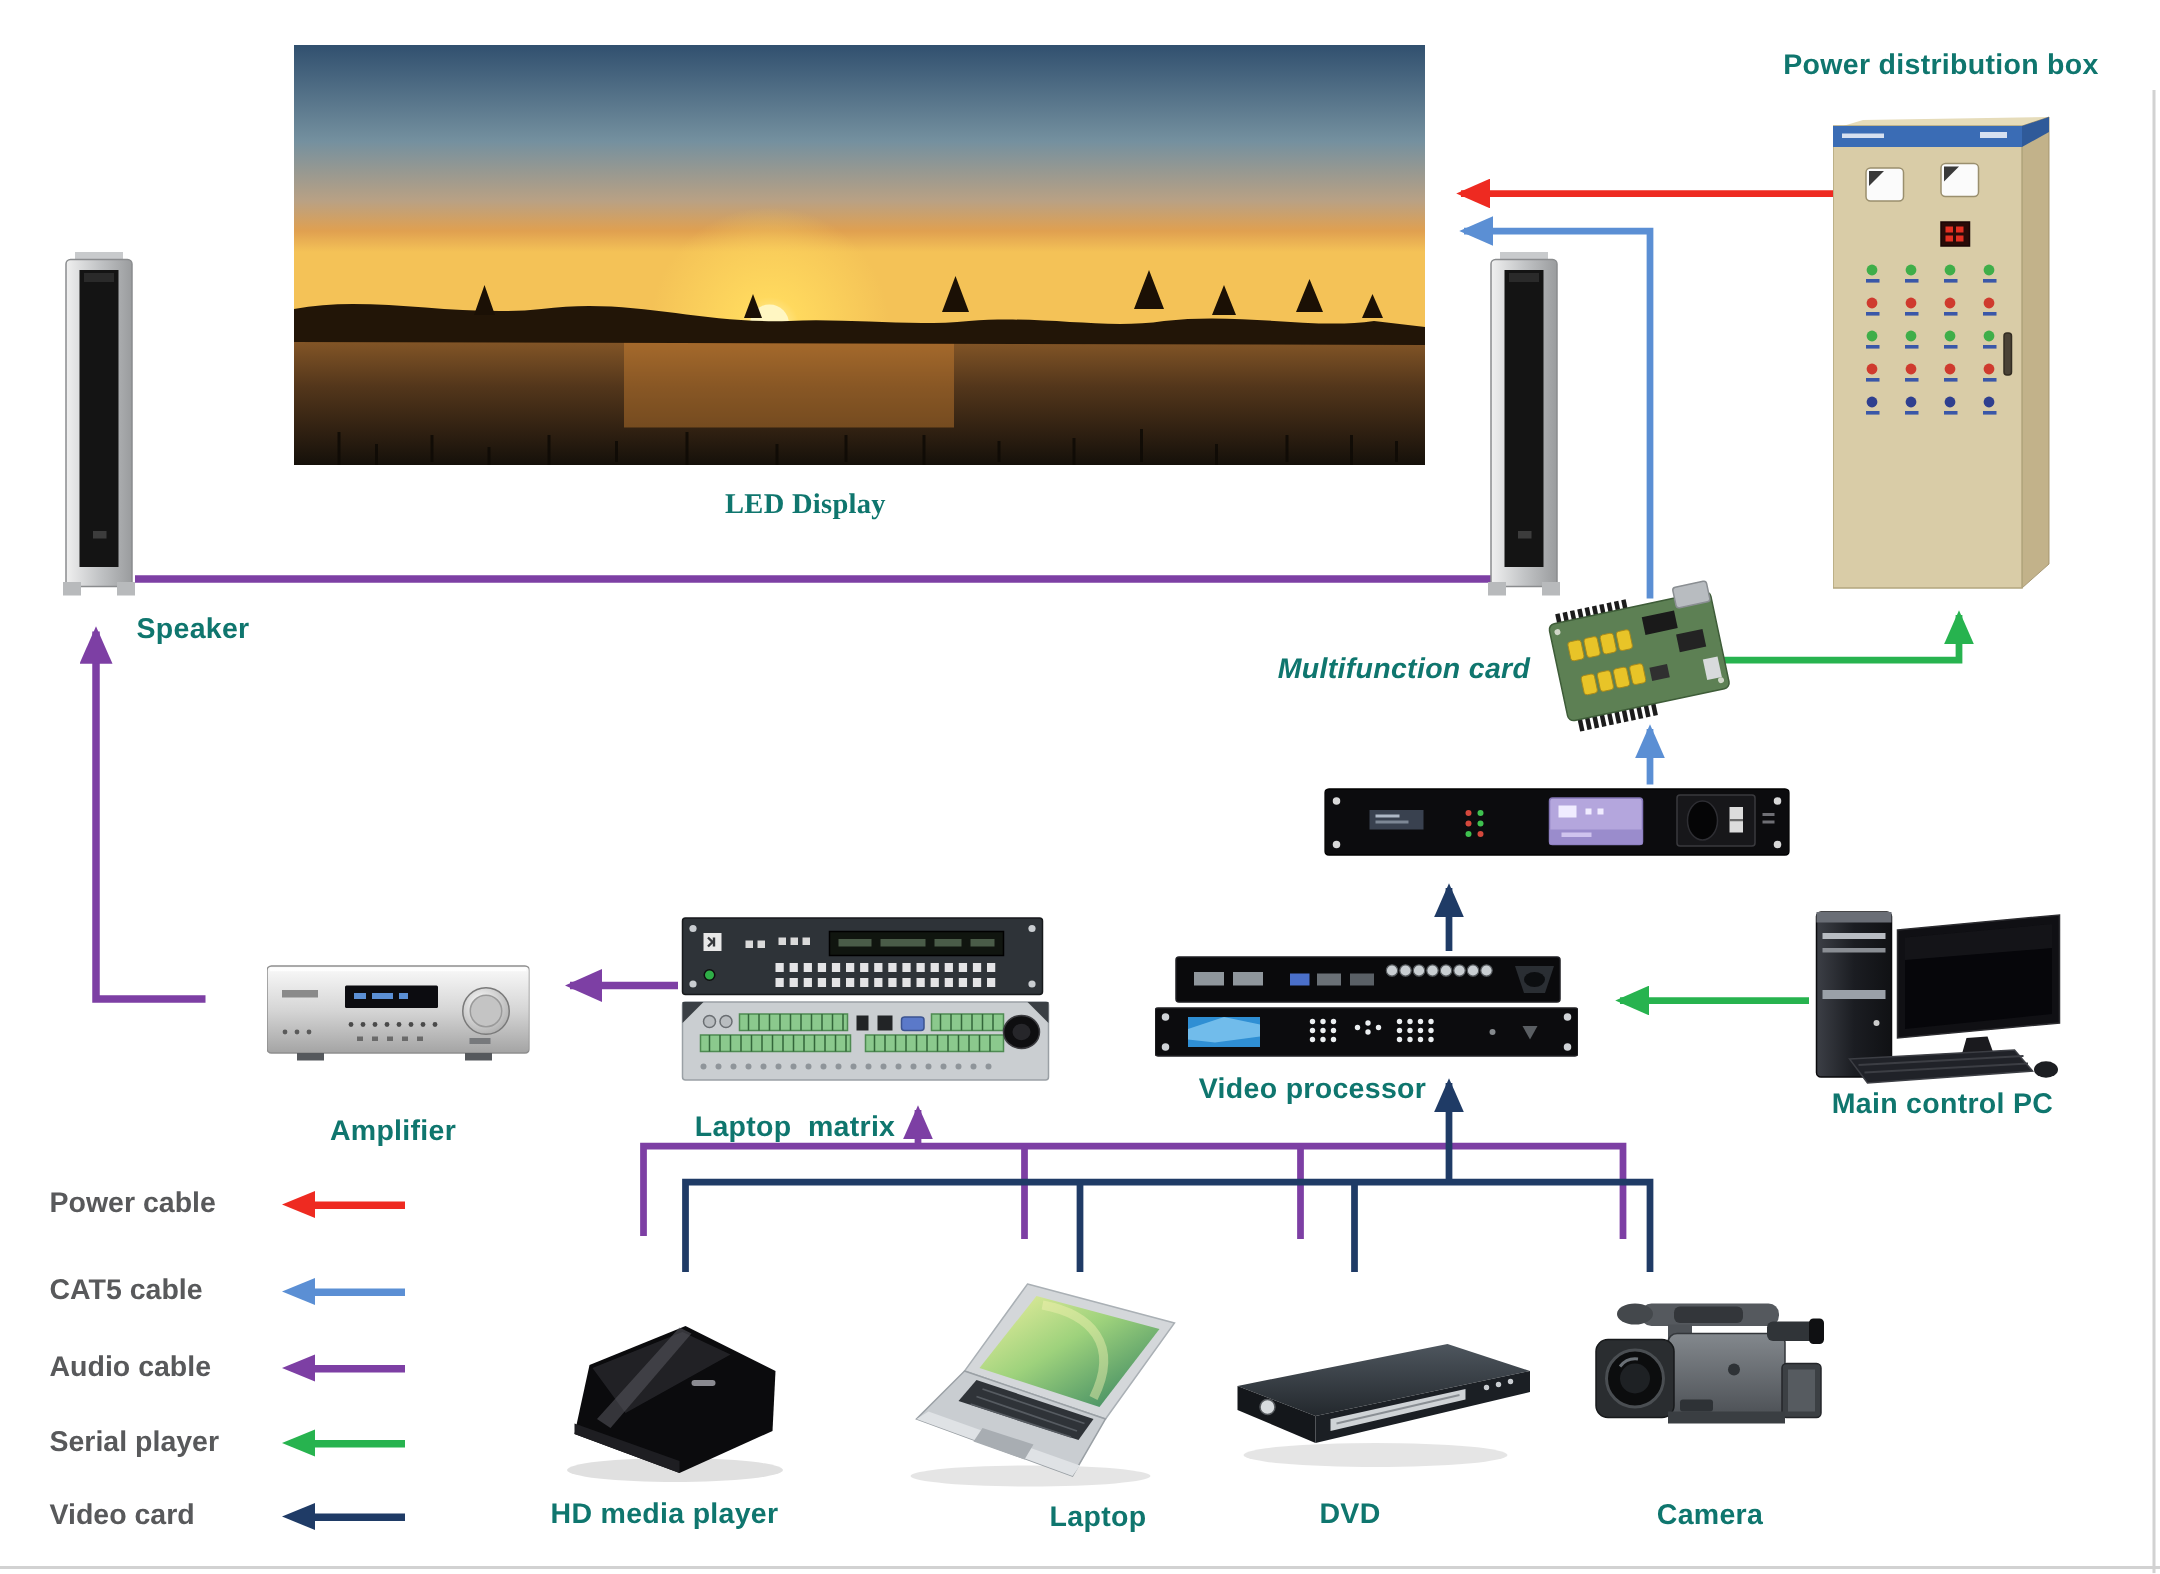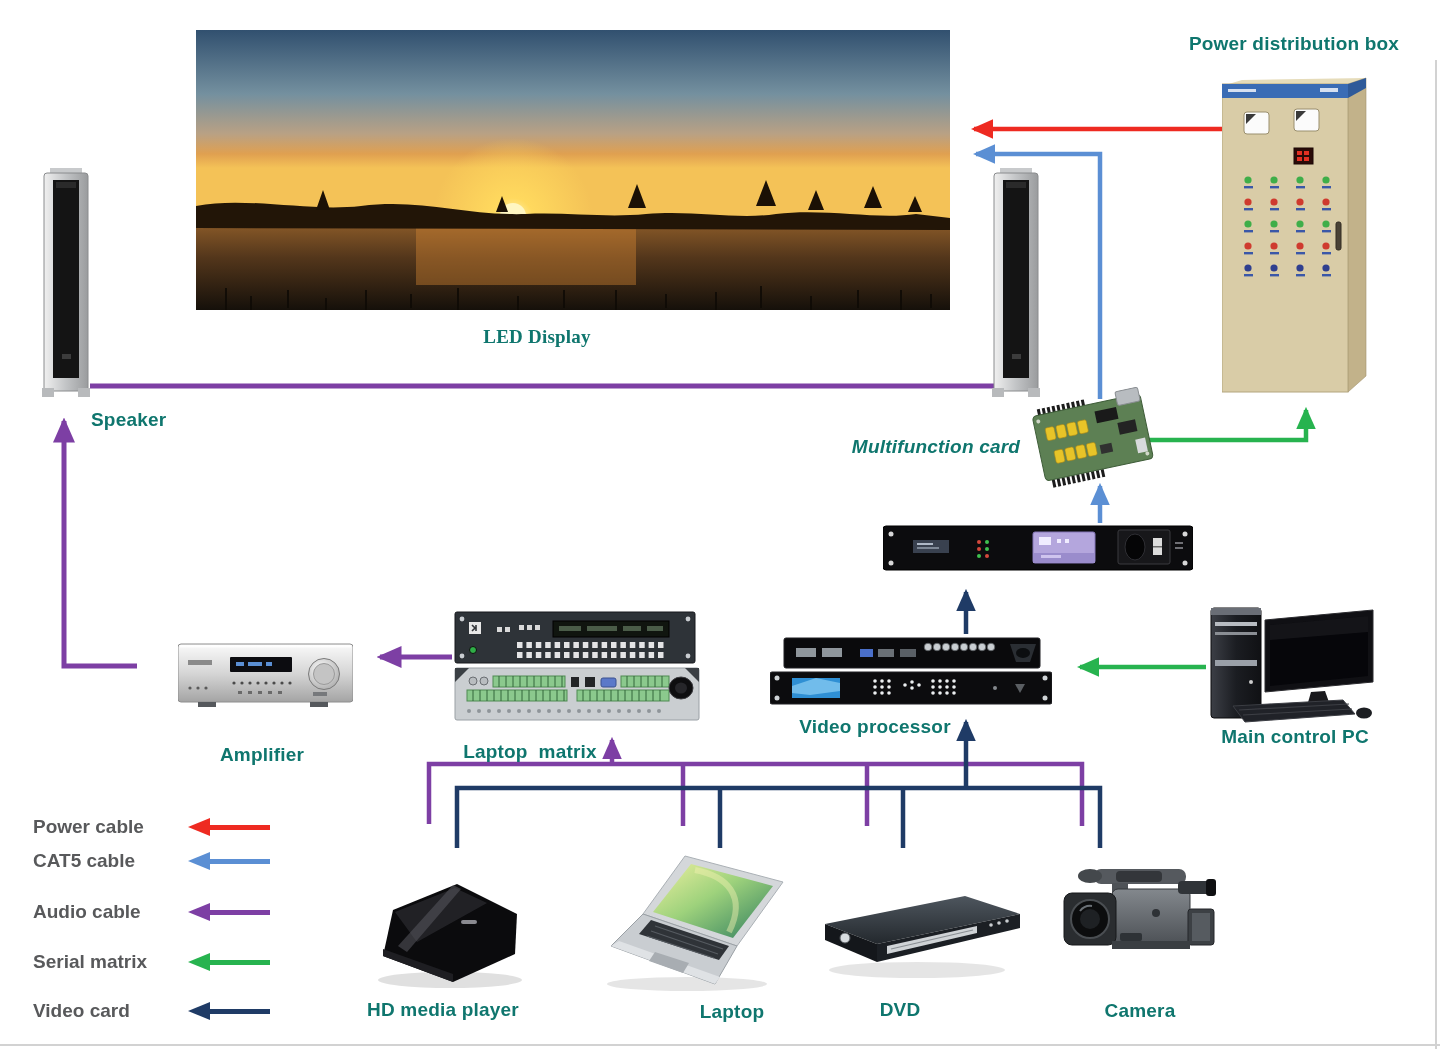--- a/index.html
+++ b/index.html
@@ -623,21 +623,21 @@
       <rect x="146" y="16" width="10" height="17" rx="3" fill="#0f1012"></rect>
       <rect x="128" y="46" width="26" height="36" rx="3" fill="#3c4044" stroke="#24262a"></rect>
       <rect x="132" y="50" width="18" height="28" fill="#565b60"></rect>
       <rect x="60" y="70" width="22" height="8" rx="2" fill="#2e3236"></rect>
       <rect x="52" y="78" width="78" height="8" fill="#3a3e42"></rect>
       <circle cx="96" cy="50" r="4" fill="#2e3236"></circle>
     </svg>
   </div>
   <div class="lbl" style="left:1060px;top:1000px;width:160px;">Camera</div>
 
-  <div class="legend-row" style="left:33px;top:792px;margin-top:24px;">
+  <div class="legend-row" style="left:33px;top:792px;">
     <span class="legend-label">Power cable</span>
     <span class="legend-arrow">
       <span class="head" style="border-right-color: rgb(238, 42, 33);"></span>
       <span class="shaft" style="background-color: rgb(238, 42, 33);"></span>
     </span>
   </div>
   <div class="legend-row" style="left:33px;top:850px;">
     <span class="legend-label">CAT5 cable</span>
     <span class="legend-arrow">
       <span class="head" style="border-right-color: rgb(91, 143, 212);"></span>
@@ -645,21 +645,21 @@
     </span>
   </div>
   <div class="legend-row" style="left:33px;top:901px;">
     <span class="legend-label">Audio cable</span>
     <span class="legend-arrow">
       <span class="head" style="border-right-color: rgb(125, 63, 164);"></span>
       <span class="shaft" style="background-color: rgb(125, 63, 164);"></span>
     </span>
   </div>
   <div class="legend-row" style="left:33px;top:951px;">
-    <span class="legend-label">Serial matrix</span>
+    <span class="legend-label">Serial player</span>
     <span class="legend-arrow">
       <span class="head" style="border-right-color: rgb(39, 179, 79);"></span>
       <span class="shaft" style="background-color: rgb(39, 179, 79);"></span>
     </span>
   </div>
   <div class="legend-row" style="left:33px;top:1000px;">
     <span class="legend-label">Video card</span>
     <span class="legend-arrow">
       <span class="head" style="border-right-color: rgb(31, 59, 102);"></span>
       <span class="shaft" style="background-color: rgb(31, 59, 102);"></span>

